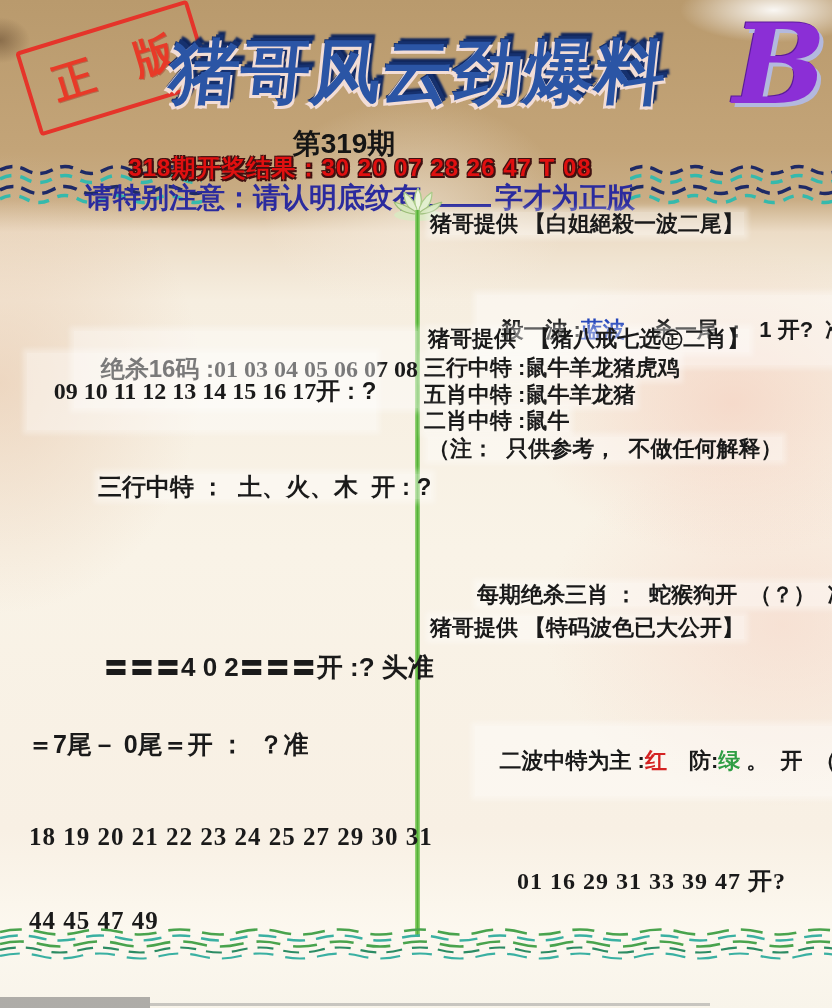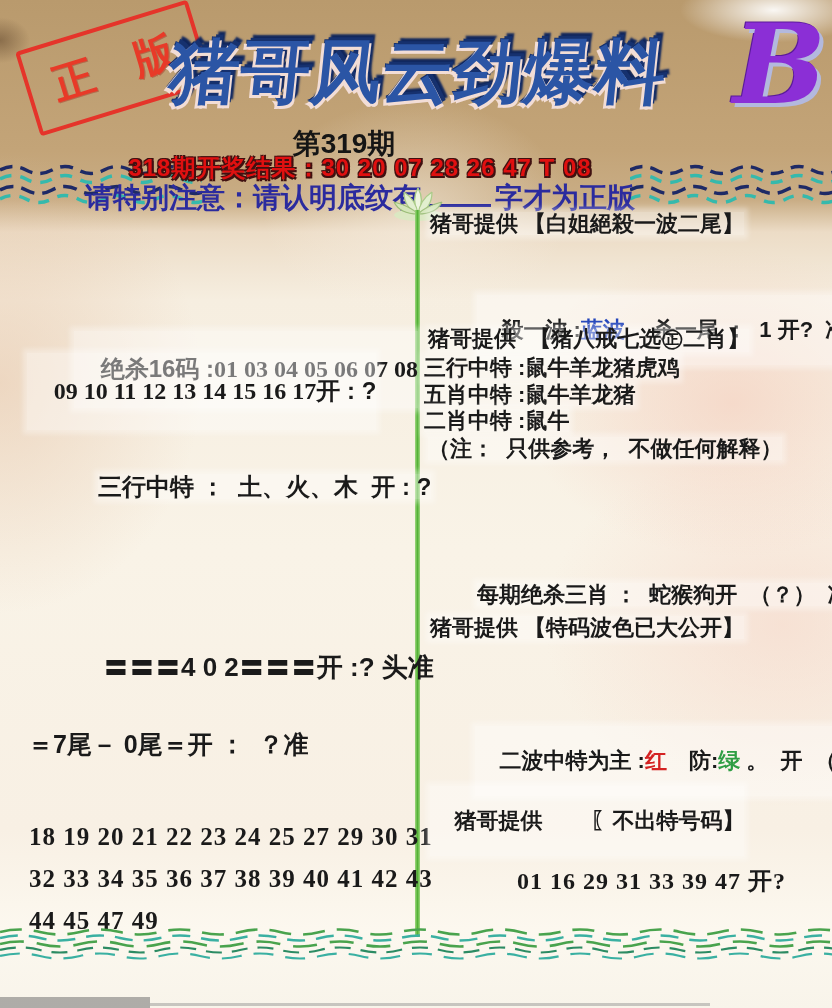--- a/index.html
+++ b/index.html
@@ -110,21 +110,20 @@
     <span class="serif">09 10 11 12 13 14 15 16 17</span><span>开 : ?</span>
   </div>
 
   <div class="abs txt hl" style="left:98px;top:474px;font-size:24px;">三行中特 ：  土、火、木  开 : ?</div>
 
   <div class="abs txt" style="left:103px;top:617px;font-size:26px;margin-top:37px;">〓〓〓4 0 2〓〓〓开 :? 头准</div>
 
   <div class="abs txt" style="left:28px;top:731px;font-size:25px;">＝7尾－ 0尾＝开 ：  ？准</div>
 
   <div class="abs txt serif grid-row" style="left:29px;top:806px;">18 19 20 21 22 23 24 25 27 29 30 31</div>
-  <div class="abs txt serif grid-row" style="left:29px;top:848px;">32 33 34 35 36 37 38 39 40 41 42 43</div>
   <div class="abs txt serif grid-row" style="left:29px;top:890px;">44 45 47 49</div>
 
   <div class="abs txt hl" style="left:430px;top:212px;">猪哥提供 【白姐絕殺一波二尾】</div>
 
   <div class="abs txt hl" style="left:477px;top:295px;">
     <span>殺一波 :</span><span class="blue-word">蓝波</span><span>　 杀一尾 ：  1 开?  准</span>
   </div>
 
   <div class="abs txt hl" style="left:428px;top:329px;font-family:Liberation Mono, monospace;">猪哥提供 【猪八戒七选㊣二肖】</div>
   <div class="abs txt hl" style="left:424px;top:356px;">三行中特 :鼠牛羊龙猪虎鸡</div>
@@ -132,23 +131,20 @@
   <div class="abs txt hl" style="left:424px;top:409px;">二肖中特 :鼠牛</div>
   <div class="abs txt hl" style="left:428px;top:437px;">（注：  只供参考，  不做任何解释）</div>
 
   <div class="abs txt hl" style="left:477px;top:583px;">每期绝杀三肖 ：  蛇猴狗开  （？）  准</div>
 
   <div class="abs txt hl" style="left:430px;top:616px;">猪哥提供 【特码波色已大公开】</div>
   <div class="abs txt hl" style="left:475px;top:726px;">
     <span>二波中特为主 :</span><span class="red-word">红</span><span>　防:</span><span class="green-word">绿</span><span> 。  开  （？）</span>
   </div>
 
-  <div class="abs txt hl" style="left:430px;top:786px;">
-    <span>猪哥提供</span><span style="display:inline-block;width:48px;"></span><span>〖不出特号码】</span>
-  </div>
   <div class="abs txt serif" style="left:517px;top:869px;font-size:24px;letter-spacing:1px;">01 16 29 31 33 39 47 开?</div>
 
   <svg class="abs" style="left:0;top:926px;" width="832" height="34" viewBox="0 0 832 34">
     <g fill="none" stroke-linecap="butt">
       <path d="M0 6 Q20 1 40 6 T80 6 T120 6 T160 6 T200 6 T240 6 T280 6 T320 6 T360 6 T400 6 T440 6 T480 6 T520 6 T560 6 T600 6 T640 6 T680 6 T720 6 T760 6 T800 6 T840 6" stroke="#49a34d" stroke-width="2.6" stroke-dasharray="22 12"></path>
       <path d="M0 12 Q20 7 40 12 T80 12 T120 12 T160 12 T200 12 T240 12 T280 12 T320 12 T360 12 T400 12 T440 12 T480 12 T520 12 T560 12 T600 12 T640 12 T680 12 T720 12 T760 12 T800 12 T840 12" stroke="#3ab0a2" stroke-width="2.4" stroke-dasharray="18 11"></path>
       <path d="M0 18 Q20 13 40 18 T80 18 T120 18 T160 18 T200 18 T240 18 T280 18 T320 18 T360 18 T400 18 T440 18 T480 18 T520 18 T560 18 T600 18 T640 18 T680 18 T720 18 T760 18 T800 18 T840 18" stroke="#49a34d" stroke-width="2.6" stroke-dasharray="24 13"></path>
       <path d="M0 24 Q20 19 40 24 T80 24 T120 24 T160 24 T200 24 T240 24 T280 24 T320 24 T360 24 T400 24 T440 24 T480 24 T520 24 T560 24 T600 24 T640 24 T680 24 T720 24 T760 24 T800 24 T840 24" stroke="#2c8b63" stroke-width="2.2" stroke-dasharray="16 10"></path>
       <path d="M0 30 Q20 25 40 30 T80 30 T120 30 T160 30 T200 30 T240 30 T280 30 T320 30 T360 30 T400 30 T440 30 T480 30 T520 30 T560 30 T600 30 T640 30 T680 30 T720 30 T760 30 T800 30 T840 30" stroke="#3ab0a2" stroke-width="2.2" stroke-dasharray="20 12"></path>
     </g>

